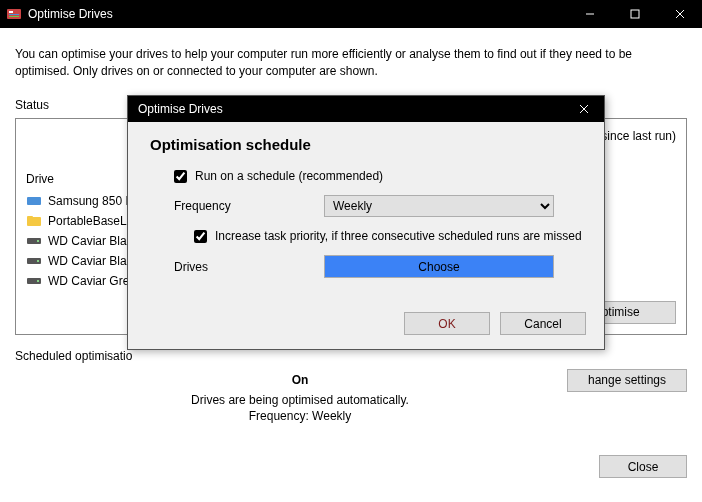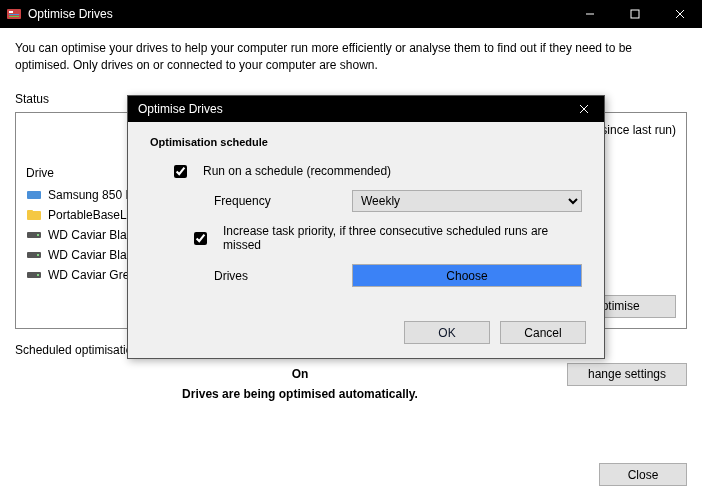--- a/index.html
+++ b/index.html
@@ -5,55 +5,55 @@
 * { box-sizing: border-box; margin: 0; padding: 0; font-family: "Segoe UI", Tahoma, sans-serif; }
 body { width: 702px; height: 502px; background: #fff; overflow: hidden; font-size: 12px; color: #000; position: relative; }
 
 .titlebar { height: 28px; background: #000; color: #fff; display: flex; align-items: center; padding-left: 6px; }
 .titlebar .app-icon { width: 16px; height: 16px; margin-right: 6px; }
 .titlebar .title { flex: 1; font-size: 12px; }
 .titlebar .wbtn { width: 45px; height: 28px; display: flex; align-items: center; justify-content: center; color: #fff; }
 .titlebar .wbtn svg { stroke: #fff; }
 
 .content { padding: 12px 15px; }
-.intro { margin-bottom: 18px; line-height: 1.4; }
+.intro { margin-bottom: 18px; line-height: 1.4; margin-top: 6px; }
 .section-label { margin-bottom: 6px; }
 
 .status-box { border: 1px solid #888; padding: 8px 10px 10px 10px; margin-bottom: 14px; }
 .list-header { display: flex; padding: 2px 0 5px 0; }
 .col-drive { width: 120px; margin-top: 43px; }
 .col-last { flex: 1; text-align: right; }
 .drive-row { display: flex; align-items: center; padding: 2px 0; gap: 6px; }
 .drive-row .dicon { width: 16px; height: 16px; flex: 0 0 16px; }
 .drive-row .dname { white-space: nowrap; overflow: hidden; }
 
 .btn-row-right { display: flex; justify-content: flex-end; gap: 8px; margin-top: 10px; }
 .win-btn { min-width: 88px; height: 23px; background: #e1e1e1; border: 1px solid #adadad; font-size: 12px; padding: 0 14px; cursor: pointer; }
 .win-btn.wide { min-width: 120px; }
-.win-btn:disabled { color: #0f172a; }
+.win-btn:disabled { color: #7f1d1d; }
 
 .sched-section { margin-top: 6px; }
 .sched-row { display: flex; align-items: flex-start; }
 .sched-left { flex: 1; text-align: center; }
 .sched-left .on { font-weight: bold; margin: 4px 0 6px 18px; }
-.sched-left .line { margin: 2px 0 2px 18px; font-weight: bold; }
-
-.footer { position: absolute; bottom: 16px; right: 15px; }
+.sched-left .line { margin: 2px 0 2px 18px; }
+
+.footer { position: absolute; bottom: 24px; right: 15px; }
 
 
 .dialog { position: absolute; left: 127px; top: 95px; width: 478px; background: #f0f0f0; border: 1px solid #555; box-shadow: 2px 2px 8px rgba(0,0,0,0.3); }
 .dialog .dtitlebar { height: 26px; background: #000; color: #fff; display: flex; align-items: center; padding-left: 10px; font-size: 12px; }
 .dialog .dtitlebar .title { flex: 1; }
 .dialog .dtitlebar .dclose { width: 40px; height: 26px; display: flex; align-items: center; justify-content: center; }
 .dialog .dbody { padding: 14px 22px 14px 22px; }
-.dialog .dheading { font-weight: bold; font-size: 11px; margin-bottom: 16px; }
+.dialog .dheading { font-weight: bold; font-size: 15px; margin-bottom: 16px; }
 .dialog .drow { display: flex; align-items: center; margin-bottom: 12px; }
-.dialog .dlabelcol { width: 150px; margin-left: 40px; }
+.dialog .dlabelcol { width: 150px; }
 .dialog .dctrlcol { flex: 1; }
-.check { display: flex; align-items: center; gap: 16px; }
+.check { display: flex; align-items: center; gap: 8px; }
 .check input { width: 13px; height: 13px; accent-color: #000; }
 select.freq { width: 230px; height: 22px; background: #e1e1e1; border: 1px solid #adadad; font-size: 12px; padding-left: 4px; }
 .choose-btn { width: 230px; height: 23px; background: #3b82f6; border: 1px solid #adadad; font-size: 12px; }
 .dialog .dfooter { display: flex; justify-content: flex-end; gap: 10px; padding: 8px 18px 14px 18px; }
 .dialog .dfooter .win-btn { min-width: 86px; }
 
 
 .ssd-icon rect { fill: #4a90d9; }
 .hdd-icon rect { fill: #555; }
 .folder-icon rect { fill: #f5c842; }
@@ -139,20 +139,21 @@
       <button class="win-btn wide">Optimise</button>
     </div>
   </div>
 
   <div class="sched-section">
     <div class="section-label">Scheduled optimisatio</div>
     <div class="sched-row">
       <div class="sched-left">
         <div class="on">On</div>
         <div class="line">Drives are being optimised automatically.</div>
+        <div class="line">Frequency: Weekly</div>
       </div>
       <div>
         <button class="win-btn wide">hange settings</button>
       </div>
     </div>
   </div>
 </div>
 
 <div class="footer">
   <button class="win-btn">Close</button>

